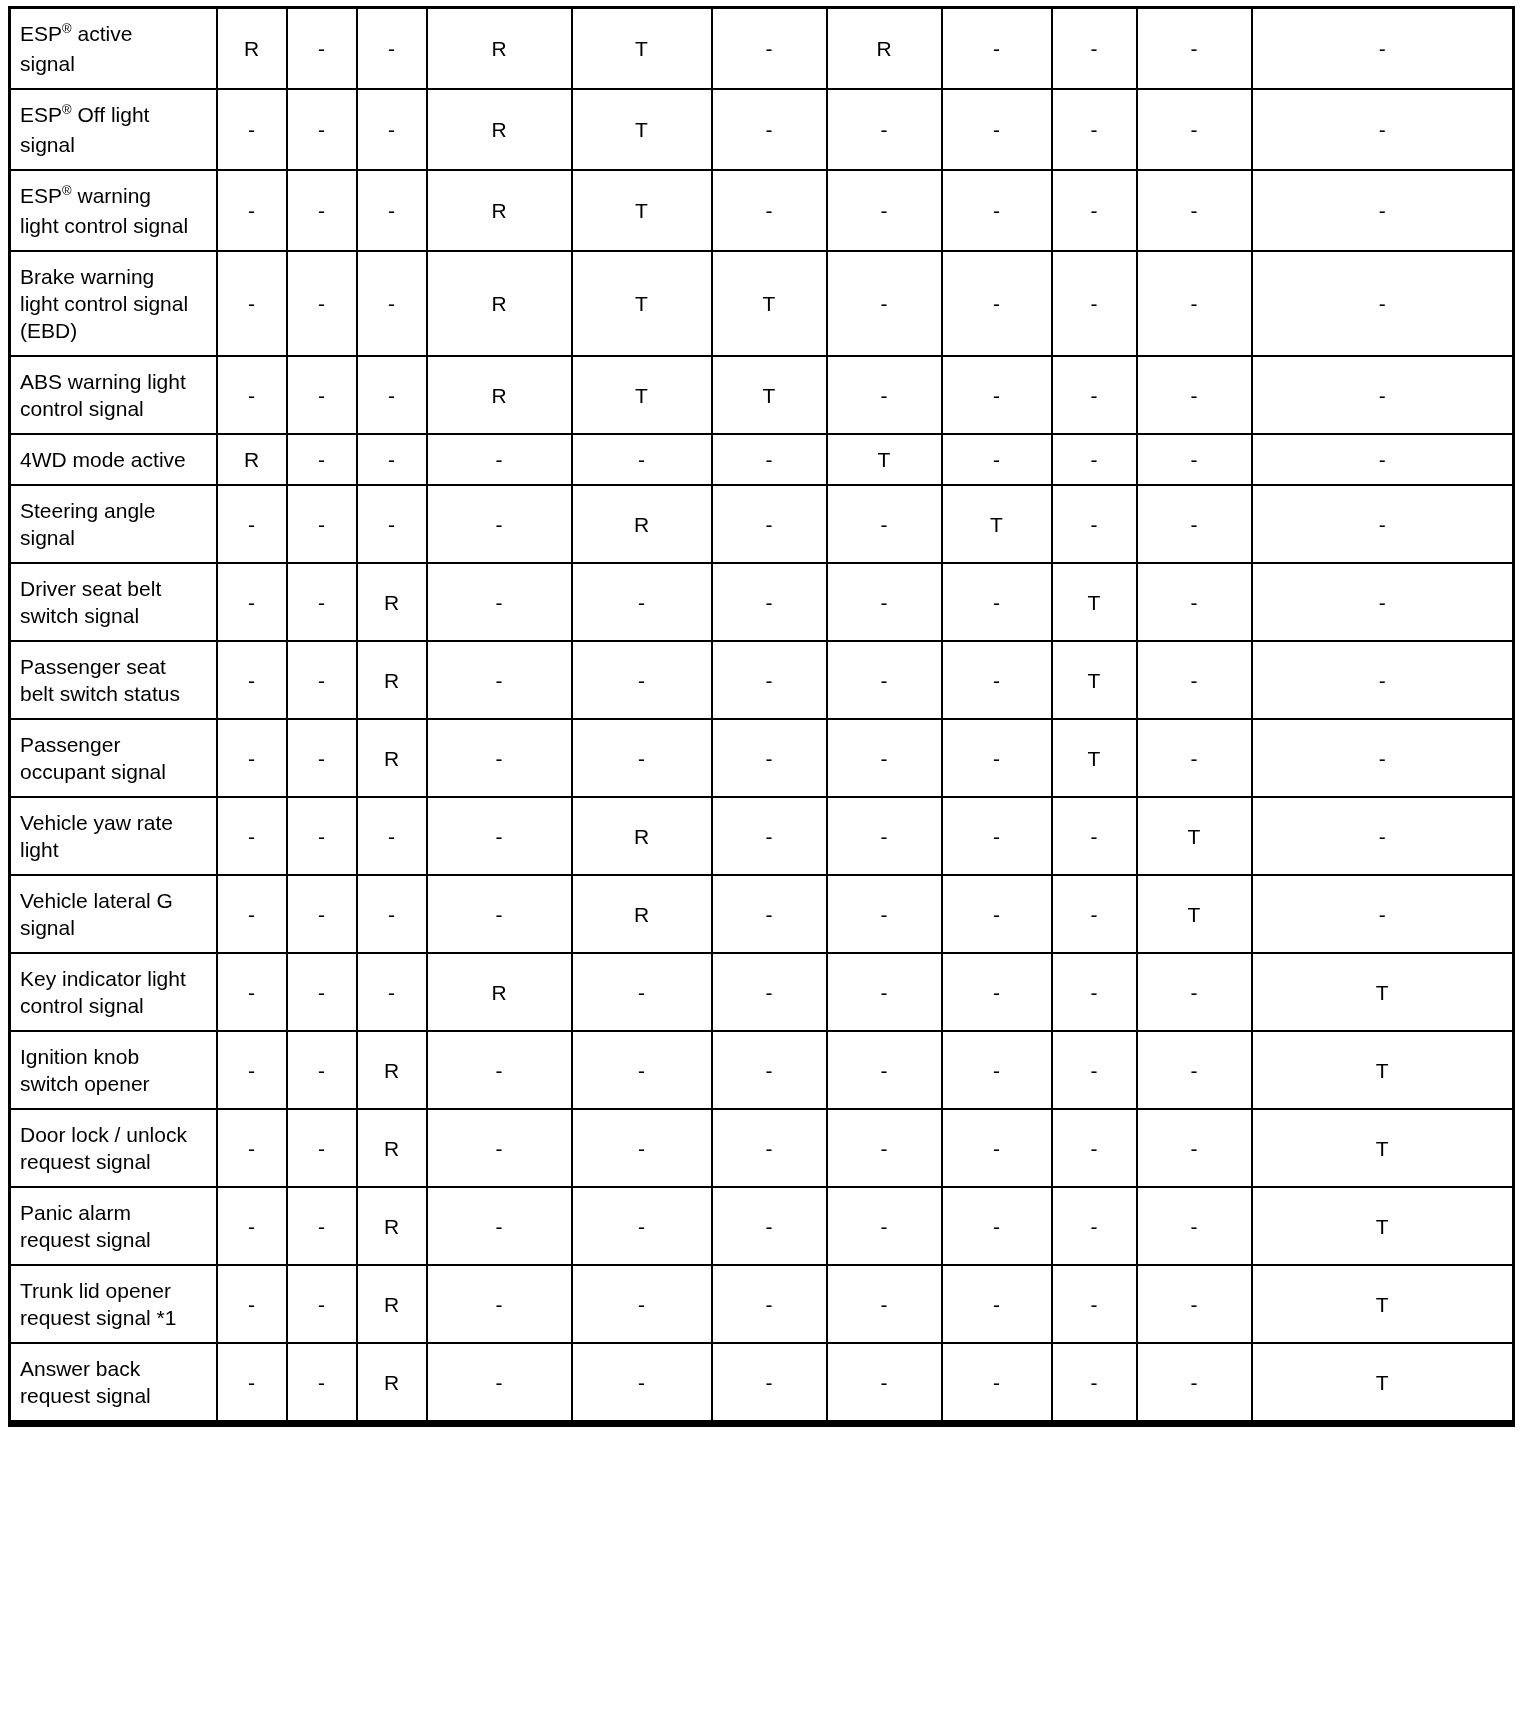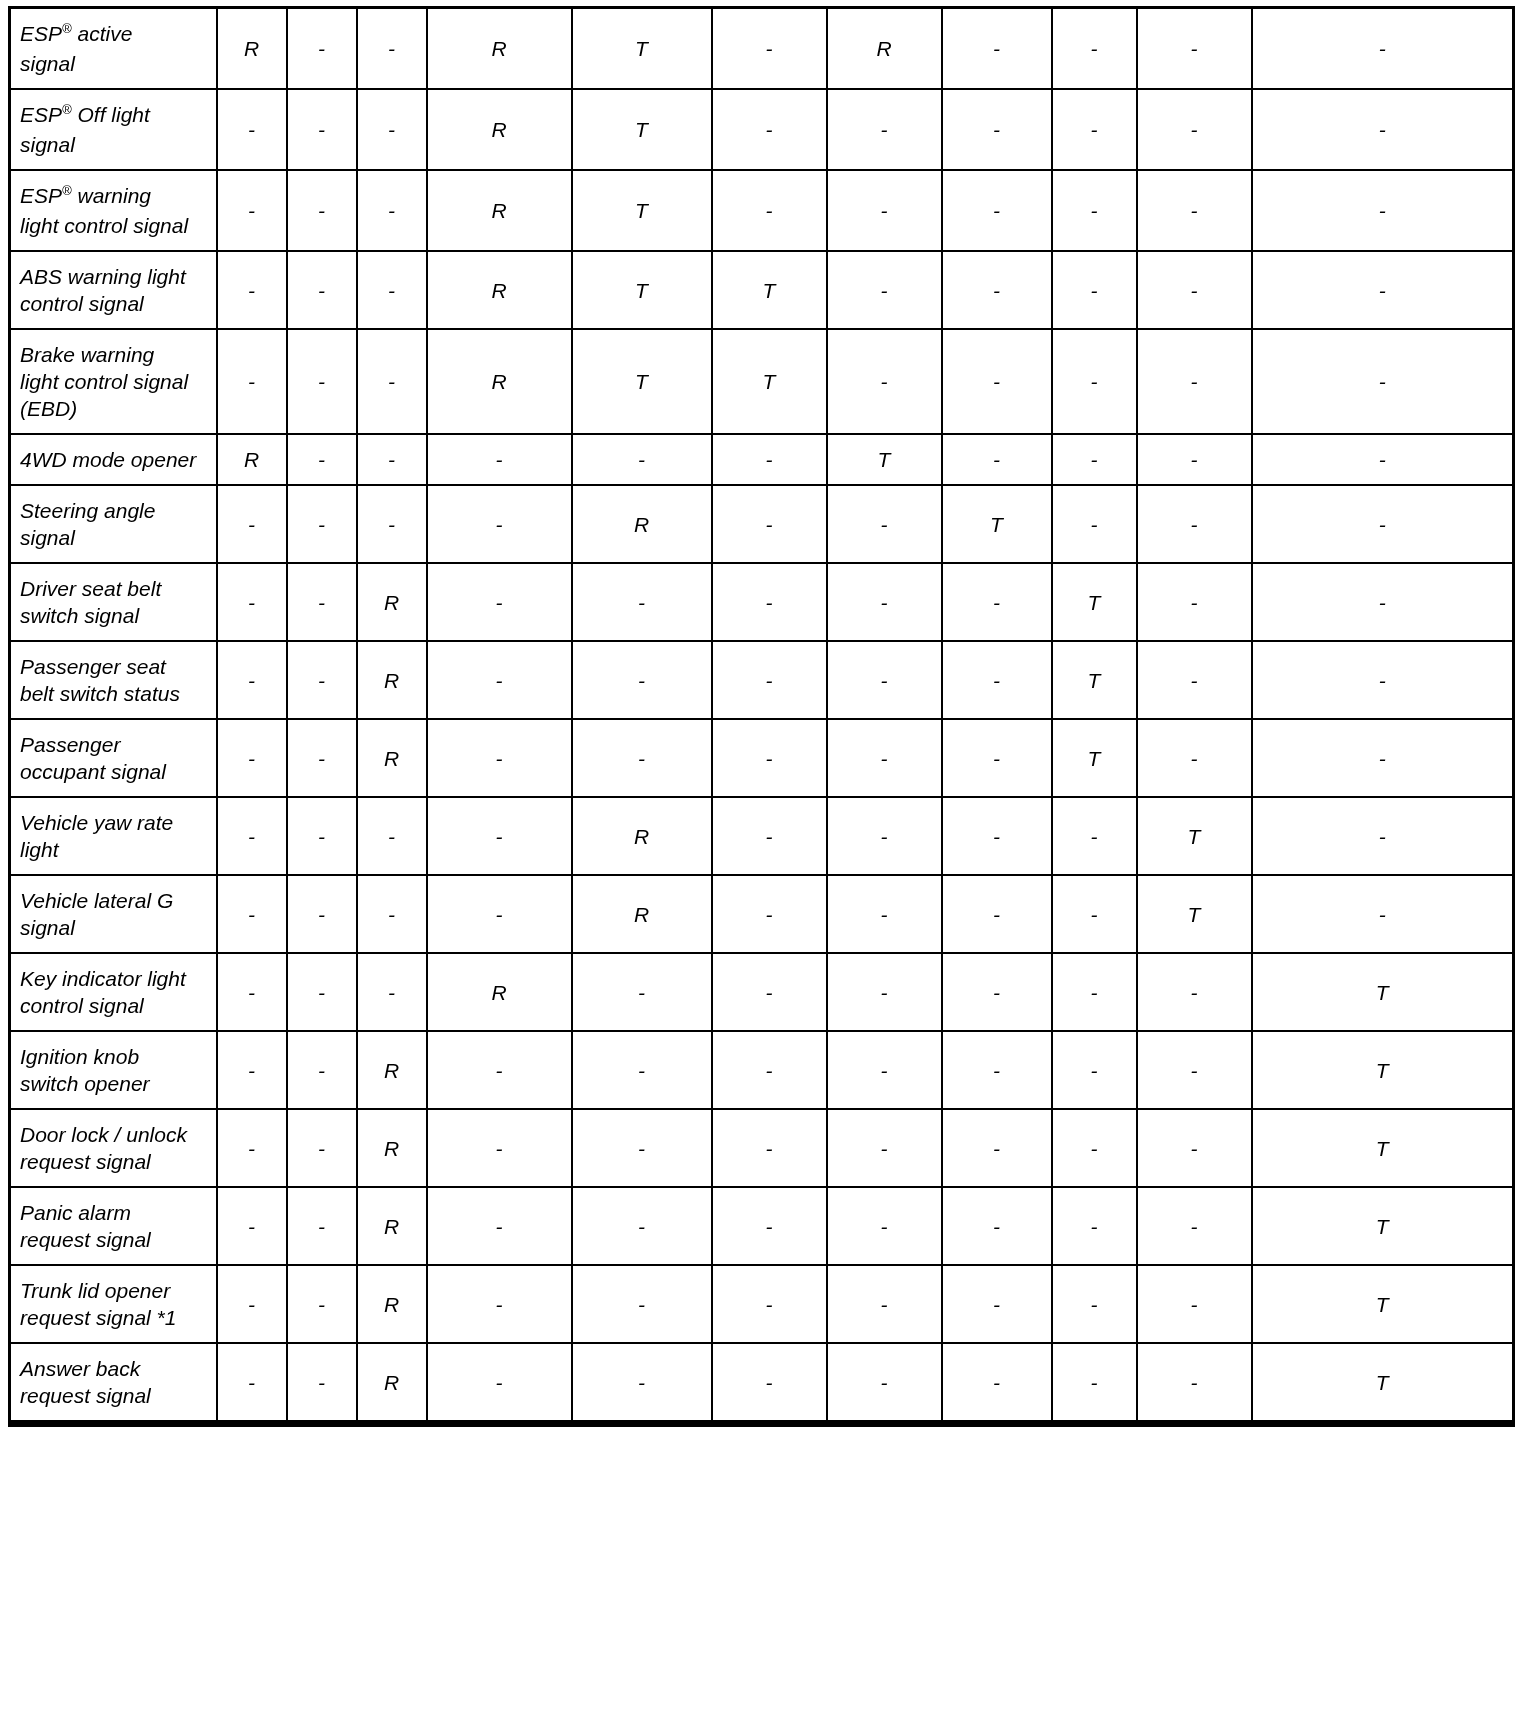--- a/index.html
+++ b/index.html
@@ -16,21 +16,20 @@
   }
   table.signal-table {
     position: absolute;
     left: 8px;
     top: 6px;
     width: 1504px;
     border-collapse: collapse;
     table-layout: fixed;
     border: 3px solid #000000;
     border-bottom-width: 7px;
-    font-style: italic;
   }
   td {
     border: 2px solid #000000;
     font-family: "Liberation Sans", "DejaVu Sans", sans-serif;
     font-size: 21px;
     line-height: 27px;
     color: #000000;
     vertical-align: middle;
   }
   td.label-cell {
@@ -131,56 +130,56 @@
           <td class="value-cell">T</td>
           <td class="value-cell">-</td>
           <td class="value-cell">-</td>
           <td class="value-cell">-</td>
           <td class="value-cell">-</td>
           <td class="value-cell">-</td>
           <td class="value-cell">-</td>
         </tr>
         <tr>
           <td class="label-cell">
-            <span>ABS warning light
-control signal</span>
-          </td>
-          <td class="value-cell">-</td>
-          <td class="value-cell">-</td>
-          <td class="value-cell">-</td>
-          <td class="value-cell">R</td>
-          <td class="value-cell">T</td>
-          <td class="value-cell">T</td>
-          <td class="value-cell">-</td>
-          <td class="value-cell">-</td>
-          <td class="value-cell">-</td>
-          <td class="value-cell">-</td>
-          <td class="value-cell">-</td>
-        </tr>
-        <tr>
-          <td class="label-cell">
             <span>Brake warning
 light control signal
 (EBD)</span>
           </td>
           <td class="value-cell">-</td>
           <td class="value-cell">-</td>
           <td class="value-cell">-</td>
           <td class="value-cell">R</td>
           <td class="value-cell">T</td>
           <td class="value-cell">T</td>
           <td class="value-cell">-</td>
           <td class="value-cell">-</td>
           <td class="value-cell">-</td>
           <td class="value-cell">-</td>
           <td class="value-cell">-</td>
         </tr>
         <tr>
           <td class="label-cell">
-            <span>4WD mode opener</span>
+            <span>ABS warning light
+control signal</span>
+          </td>
+          <td class="value-cell">-</td>
+          <td class="value-cell">-</td>
+          <td class="value-cell">-</td>
+          <td class="value-cell">R</td>
+          <td class="value-cell">T</td>
+          <td class="value-cell">T</td>
+          <td class="value-cell">-</td>
+          <td class="value-cell">-</td>
+          <td class="value-cell">-</td>
+          <td class="value-cell">-</td>
+          <td class="value-cell">-</td>
+        </tr>
+        <tr>
+          <td class="label-cell">
+            <span>4WD mode active</span>
           </td>
           <td class="value-cell">R</td>
           <td class="value-cell">-</td>
           <td class="value-cell">-</td>
           <td class="value-cell">-</td>
           <td class="value-cell">-</td>
           <td class="value-cell">-</td>
           <td class="value-cell">T</td>
           <td class="value-cell">-</td>
           <td class="value-cell">-</td>

